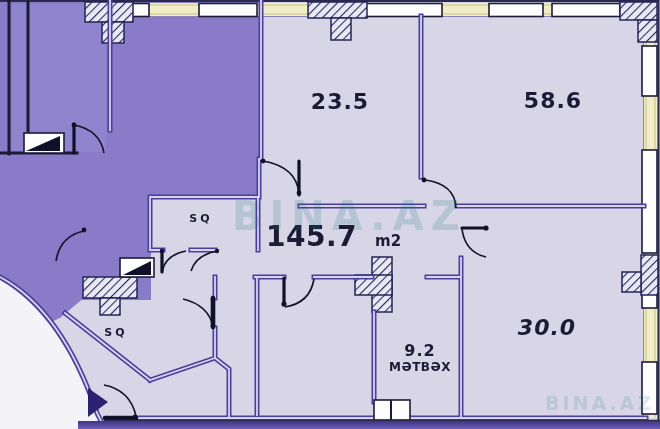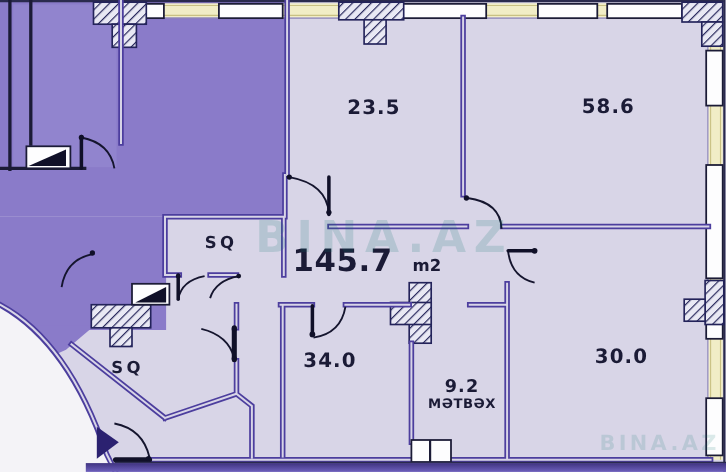--- a/index.html
+++ b/index.html
@@ -5,24 +5,24 @@
   html,body{margin:0;padding:0;background:#ffffff;}
   .stage{
     position:relative;width:660px;height:429px;overflow:hidden;
     background:#d8d5e7;font-family:"DejaVu Sans",sans-serif;
   }
   .stage svg{position:absolute;left:0;top:0;}
   .lbl{
     position:absolute;font-weight:bold;color:#1b1b36;text-align:center;
     line-height:1.05;white-space:nowrap;user-select:none;
   }
-  .area{font-size:18px;letter-spacing:1px;}
+  .area{font-size:22px;letter-spacing:1px;}
   .area-sm{font-size:16px;letter-spacing:1px;}
   .roomname{font-size:12px;letter-spacing:0.5px;}
-  .sq{font-size:15px;letter-spacing:3px;}
+  .sq{font-size:11px;letter-spacing:3px;}
   .total{display:flex;align-items:baseline;gap:18px;}
   .total .num{font-size:28px;letter-spacing:0.5px;}
   .total .unit{font-size:15px;text-align:center;}
   .wm{
     position:absolute;font-weight:bold;color:#0f766e;pointer-events:none;
   }
   .wm-main{left:232px;top:193px;font-size:40px;letter-spacing:7px;opacity:0.17;}
   .wm-corner{left:545px;top:392px;font-size:19px;letter-spacing:3px;opacity:0.14;}
   
   .w  {stroke:#4c3e9e;stroke-width:5;fill:none;stroke-linecap:square;}
@@ -185,23 +185,22 @@
       <rect x="78" y="421" width="582" height="8" fill="url(#bandgrad)"></rect>
     </g>
 
     <polygon points="88,388 88,417 108,402" fill="#2b2170"></polygon>
   </svg>
 
   <div class="lbl area" style="left:300px;top:90px;width:80px;">23.5</div>
 
   <div class="lbl area" style="left:513px;top:89px;width:80px;">58.6</div>
 
-  <div class="lbl area" style="left:260px;top:320px;width:80px;">34.0</div>
-
-  <div class="lbl area" style="left:525px;top:316px;width:80px;">30.0</div>
+
+  <div class="lbl area" style="left:507px;top:316px;width:80px;font-style:italic;">30.0</div>
 
   <div class="lbl area-sm" style="left:380px;top:343px;width:80px;">9.2</div>
 
   <div class="lbl roomname" style="left:365px;top:361px;width:110px;">MƏTBƏX</div>
 
   <div class="lbl sq" style="left:183px;top:213px;width:36px;">SQ</div>
 
   <div class="lbl sq" style="left:98px;top:327px;width:36px;">SQ</div>
 
   <div class="lbl total" style="left:266px;top:222px;">

